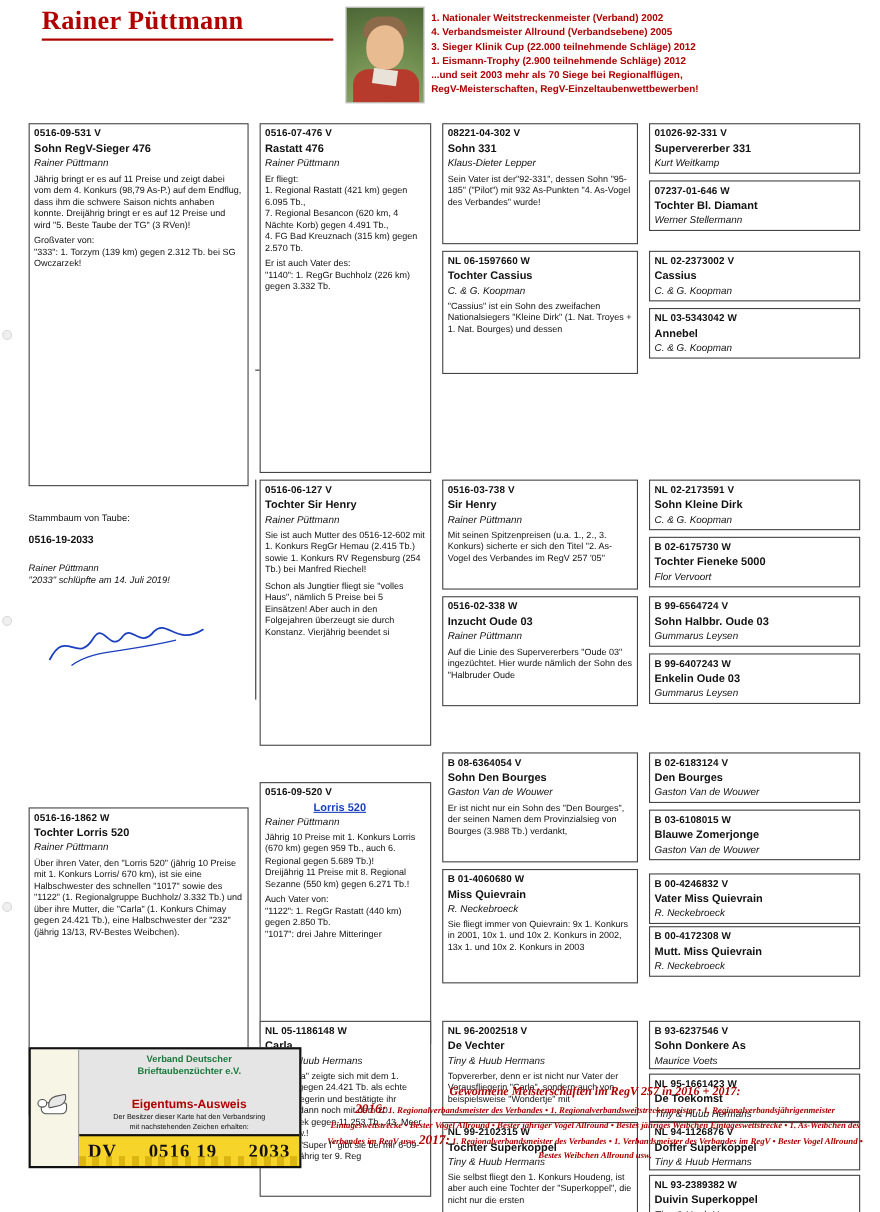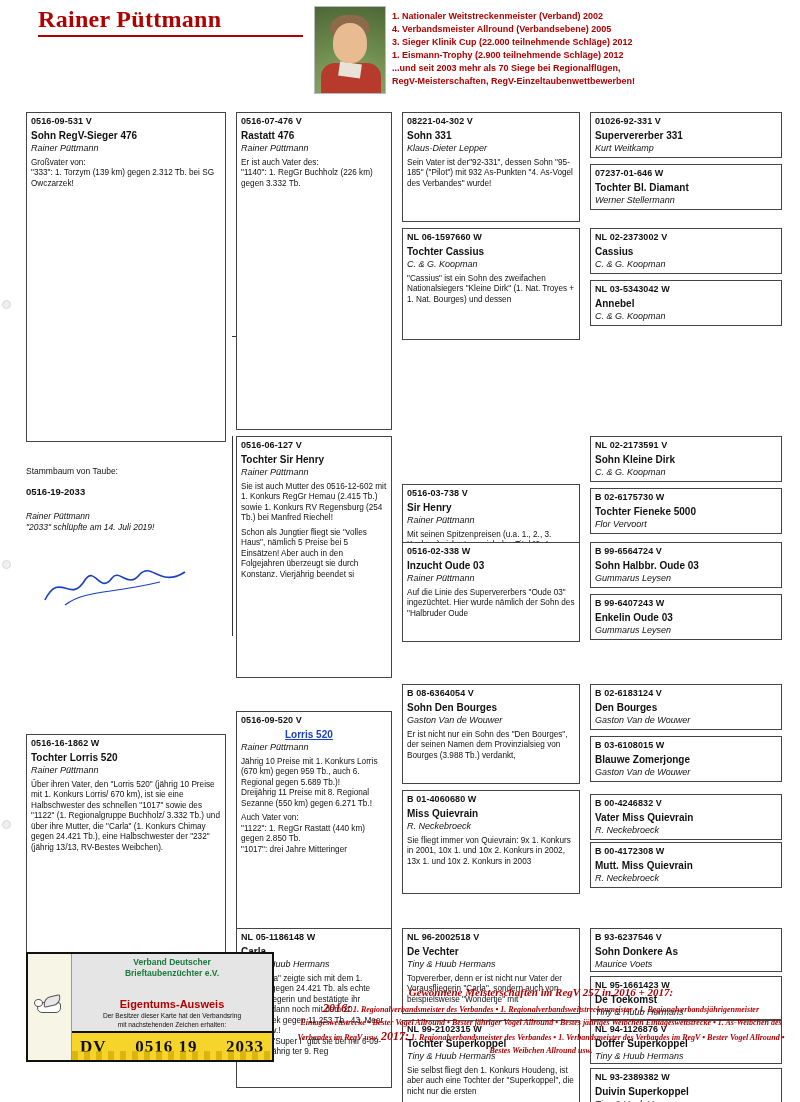--- a/index.html
+++ b/index.html
@@ -133,39 +133,44 @@
   <div class="grid">
 
     <div class="ln" style="left:224px; top:230px; width:10px; height:1px;"></div>
     <div class="ln" style="left:224px; top:330px; width:1px; height:200px;"></div>
 
     <div class="box" style="left:18px; top:6px; width:200px; height:330px;">
       <div class="ring">0516-09-531 V</div>
       <div class="name">Sohn RegV-Sieger 476</div>
       <div class="owner">Rainer Püttmann</div>
       <div class="txt">
+          <p>Jährig bringt er es auf 11 Preise und zeigt dabei vom dem 4. Konkurs (98,79 As-P.) auf dem Endflug, dass ihm die schwere Saison nichts anhaben konnte. Dreijährig bringt er es auf 12 Preise und wird "5. Beste Taube der TG" (3 RVen)!</p>
       <p style="white-space:pre-line">Großvater von:
 "333": 1. Torzym (139 km) gegen 2.312 Tb. bei SG Owczarzek!</p>
         </div>
     </div>
 
     <div class="box" style="left:18px; top:628px; width:200px; height:280px;">
       <div class="ring">0516-16-1862 W</div>
       <div class="name">Tochter Lorris 520</div>
       <div class="owner">Rainer Püttmann</div>
       <div class="txt">
           <p>Über ihren Vater, den "Lorris 520" (jährig 10 Preise mit 1. Konkurs Lorris/ 670 km), ist sie eine Halbschwester des schnellen "1017" sowie des "1122" (1. Regionalgruppe Buchholz/ 3.332 Tb.) und über ihre Mutter, die "Carla" (1. Konkurs Chimay gegen 24.421 Tb.), eine Halbschwester der "232" (jährig 13/13, RV-Bestes Weibchen).</p>
         </div>
     </div>
 
     <div class="box" style="left:228px; top:6px; width:156px; height:318px;">
       <div class="ring">0516-07-476 V</div>
       <div class="name">Rastatt 476</div>
       <div class="owner">Rainer Püttmann</div>
       <div class="txt">
+          <p style="white-space:pre-line">Er fliegt:
+1. Regional Rastatt (421 km) gegen 6.095 Tb.,
+7. Regional Besancon (620 km, 4 Nächte Korb) gegen 4.491 Tb.,
+4. FG Bad Kreuznach (315 km) gegen 2.570 Tb.</p>
       <p style="white-space:pre-line">Er ist auch Vater des:
 "1140": 1. RegGr Buchholz (226 km) gegen 3.332 Tb.</p>
         </div>
     </div>
 
     <div class="box" style="left:228px; top:330px; width:156px; height:242px;">
       <div class="ring">0516-06-127 V</div>
       <div class="name">Tochter Sir Henry</div>
       <div class="owner">Rainer Püttmann</div>
       <div class="txt">
@@ -208,21 +213,21 @@
 
     <div class="box" style="left:394px; top:122px; width:178px; height:112px;">
       <div class="ring">NL 06-1597660 W</div>
       <div class="name">Tochter Cassius</div>
       <div class="owner">C. &amp; G. Koopman</div>
       <div class="txt">
           <p>"Cassius" ist ein Sohn des zweifachen Nationalsiegers "Kleine Dirk" (1. Nat. Troyes + 1. Nat. Bourges) und dessen</p>
         </div>
     </div>
 
-    <div class="box" style="left:394px; top:330px; width:178px; height:100px;margin-top:48px;">
+    <div class="box" style="left:394px; top:330px; width:178px; height:100px;">
       <div class="ring">0516-03-738 V</div>
       <div class="name">Sir Henry</div>
       <div class="owner">Rainer Püttmann</div>
       <div class="txt">
           <p>Mit seinen Spitzenpreisen (u.a. 1., 2., 3. Konkurs) sicherte er sich den Titel "2. As-Vogel des Verbandes im RegV 257 '05"</p>
         </div>
     </div>
 
     <div class="box" style="left:394px; top:436px; width:178px; height:100px;">
       <div class="ring">0516-02-338 W</div>

